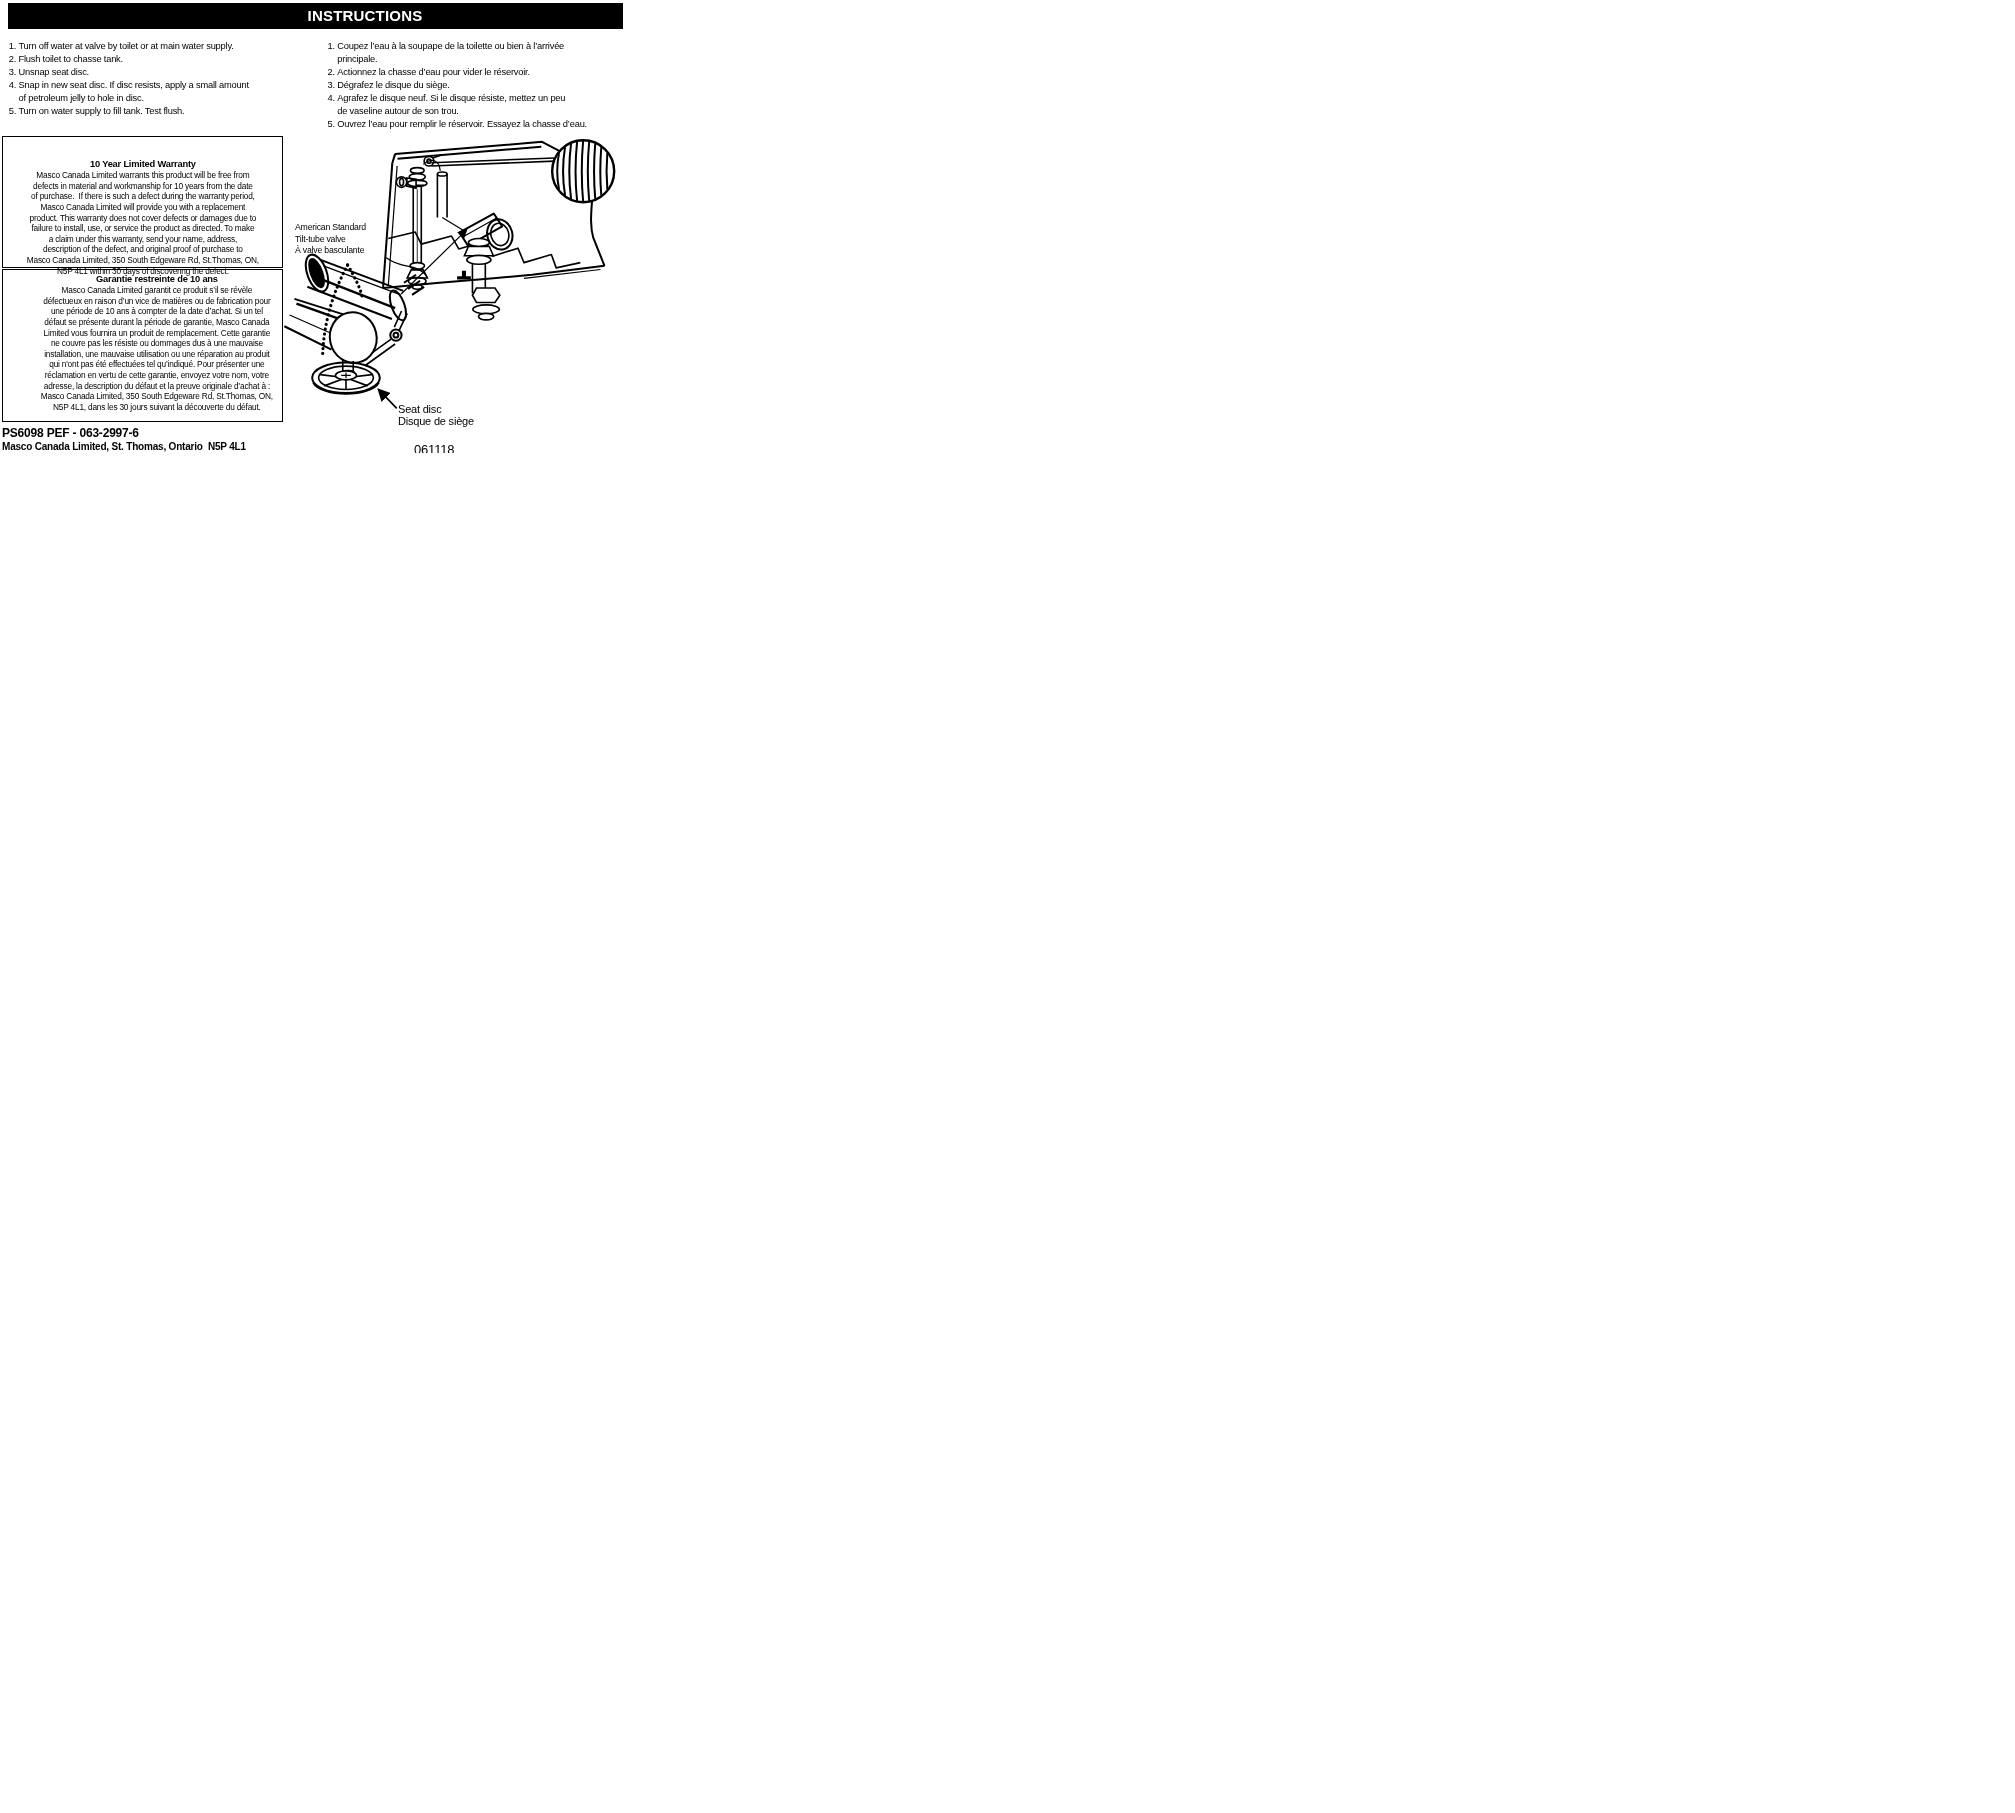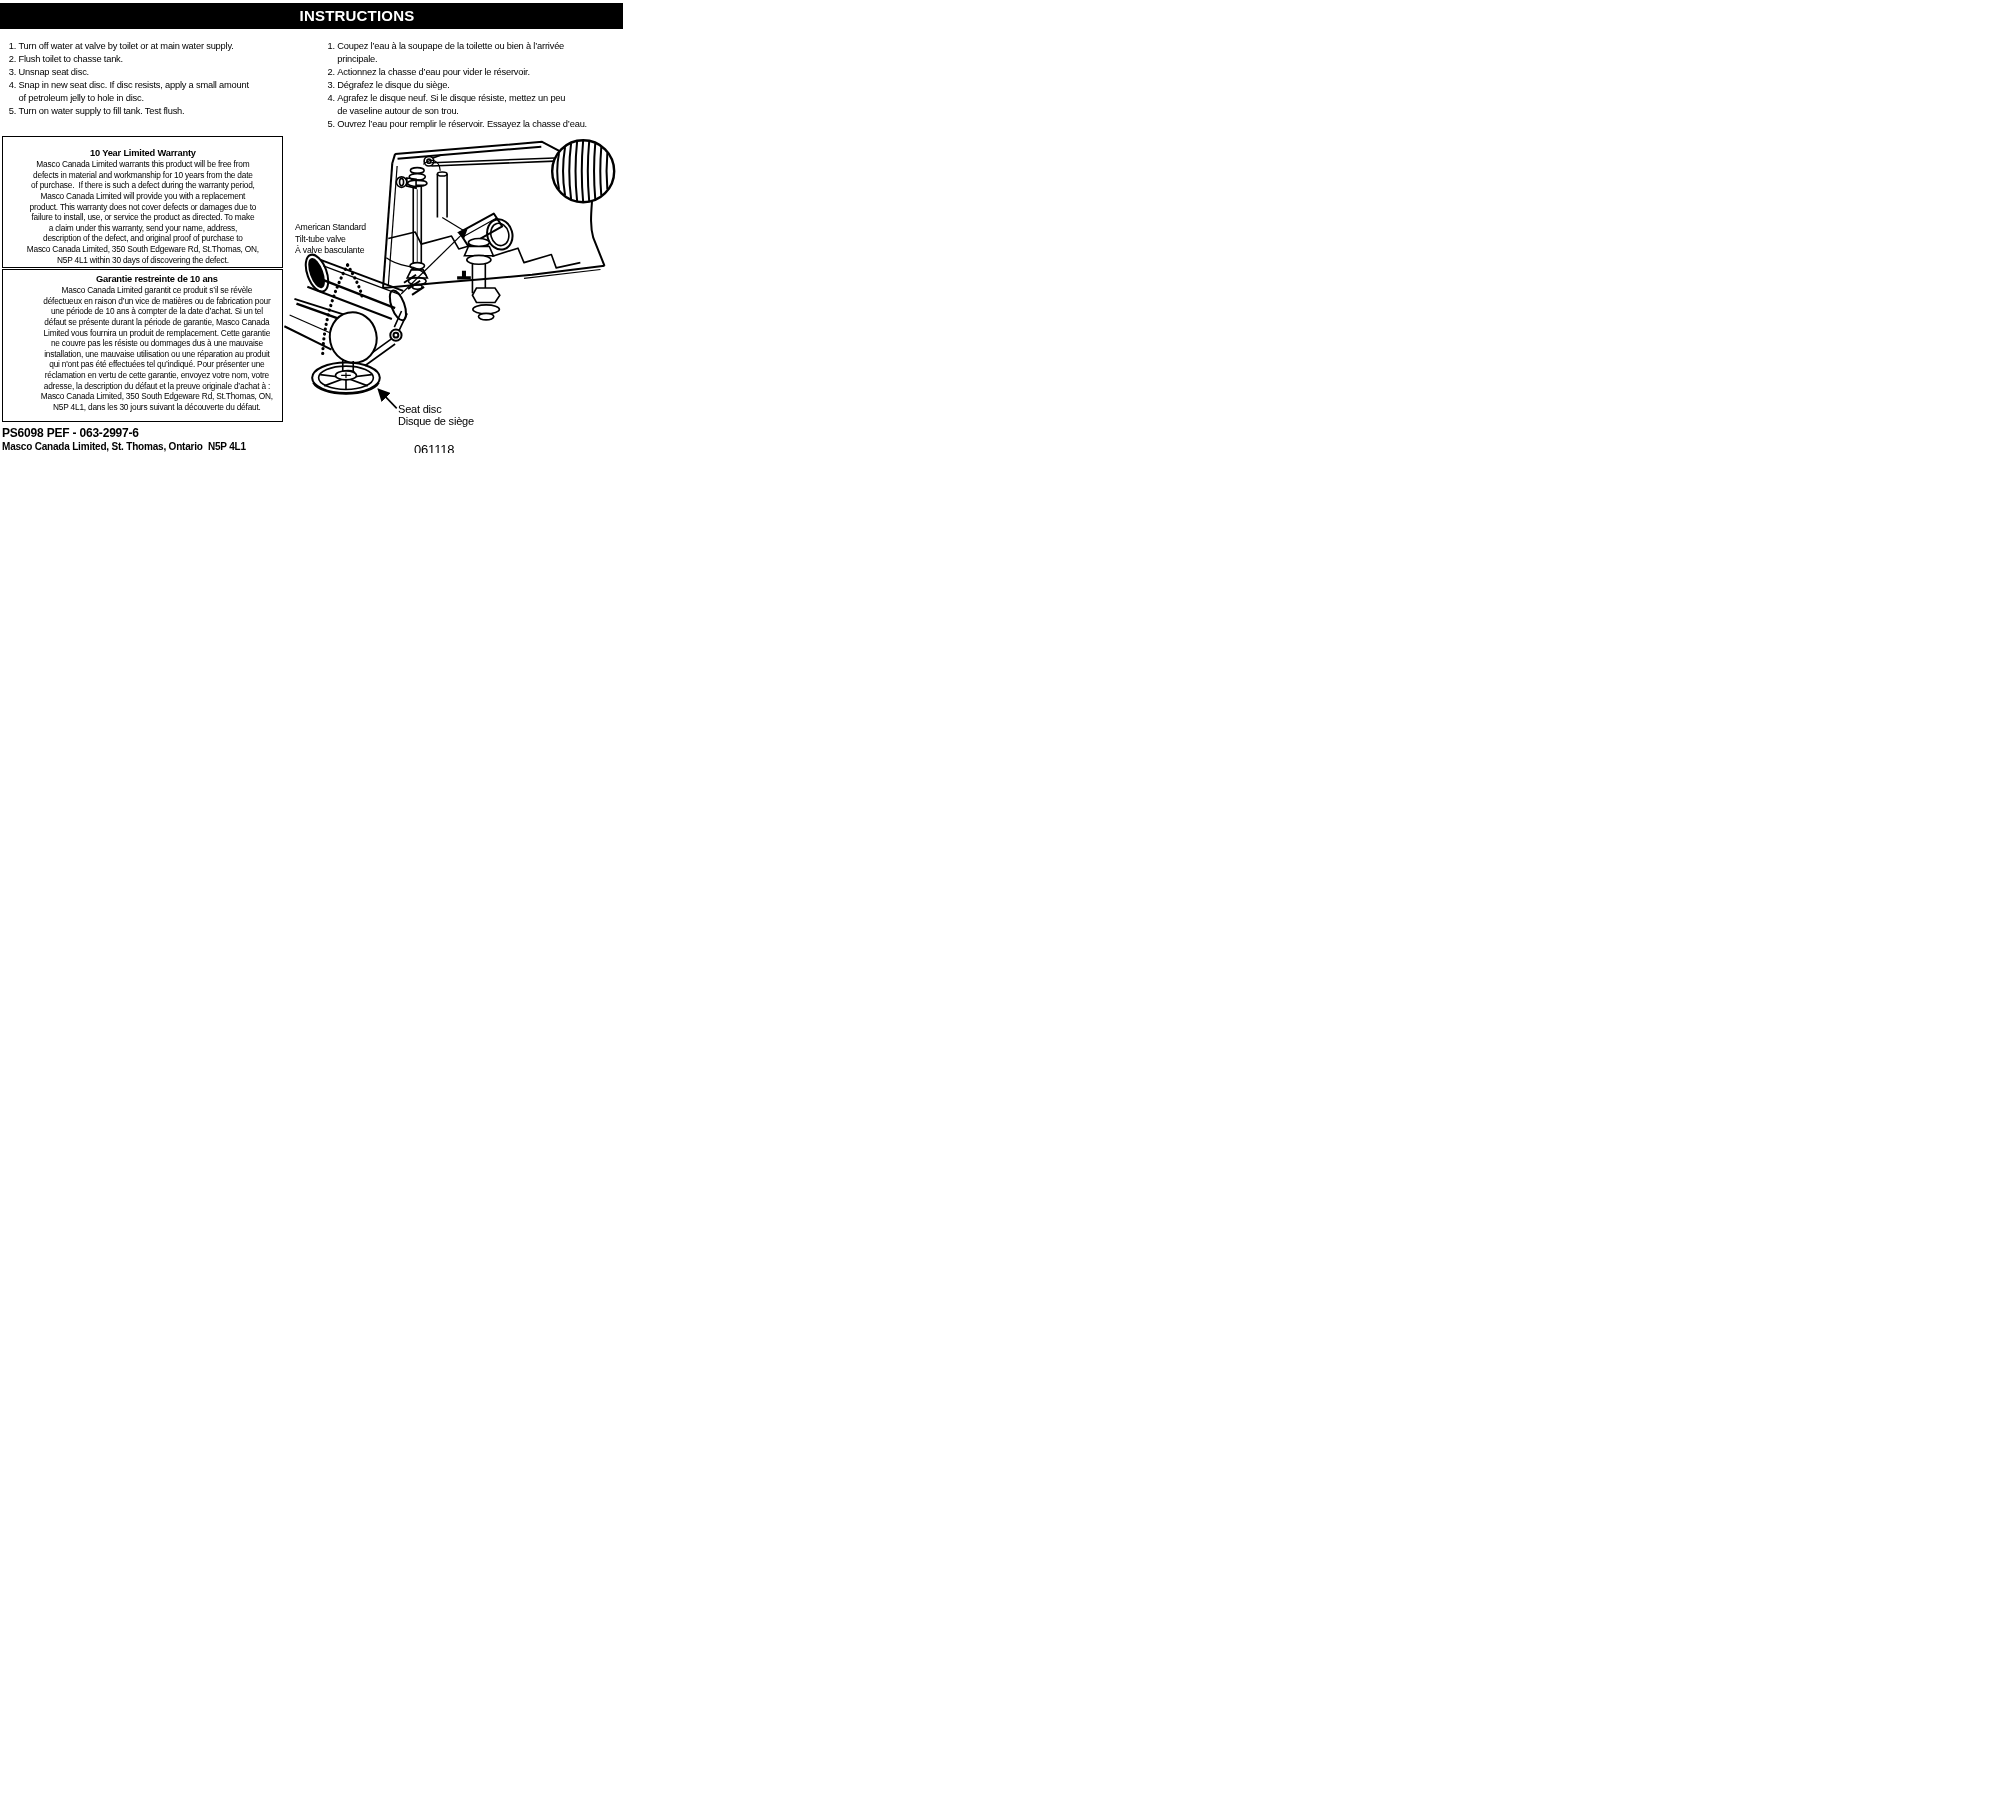--- a/index.html
+++ b/index.html
@@ -1,28 +1,28 @@
 <!DOCTYPE html>
 <html style="font-size:6.4px"><head>
 <meta charset="utf-8">
 <style>
   html,body{margin:0;padding:0;background:#fff;}
   body{width:623px;height:453px;position:relative;overflow:hidden;
        font-family:"Liberation Sans",sans-serif;color:#000;letter-spacing:-0.2px;}
-  .header{position:absolute;left:0;top:2.8px;width:714px;height:26px;background:#000;}
+  .header{position:absolute;left:8px;top:2.8px;width:714px;height:26px;background:#000;}
   .header h1{margin:0;text-align:center;color:#fff;font-size:15px;font-weight:bold;
              line-height:26px;letter-spacing:0.2px;}
   .col{position:absolute;top:40px;font-size:9.3px;line-height:13px;}
   .col-en{left:3.2px;width:303px;}
   .col-fr{left:322px;width:300px;}
   .col ol{margin:0;padding:0 0 0 15.3px;}
   .col ol li{white-space:pre-line;}
   .wbox{position:absolute;left:2.4px;width:281px;border:1.6px solid #000;box-sizing:border-box;
         text-align:center;}
-  .wbox-en{top:136px;height:132px;padding-top:11px;}
+  .wbox-en{top:136px;height:132px;padding-top:22px;}
   .wbox-fr{top:269px;height:153px;padding-top:4px;padding-left:28px;}
   .wbox .wtitle{font-weight:bold;font-size:9.3px;line-height:11.3px;}
   .wbox .wline{font-size:8.3px;line-height:10.6px;white-space:pre;}
   .diagram{position:absolute;left:282px;top:137px;width:341px;height:298px;}
   .diagram svg{display:block;width:341px;height:298px;}
   .valve-label{position:absolute;left:295px;top:222px;font-size:8.7px;line-height:11.7px;}
   .seat-label{position:absolute;left:398px;top:403px;font-size:11px;line-height:12px;}
   .footer-part{position:absolute;left:2px;top:426px;font-size:12px;font-weight:bold;}
   .footer-company{position:absolute;left:2px;top:441px;font-size:10px;font-weight:bold;white-space:pre;}
   .footer-code{position:absolute;left:414px;top:442px;font-size:13px;}

